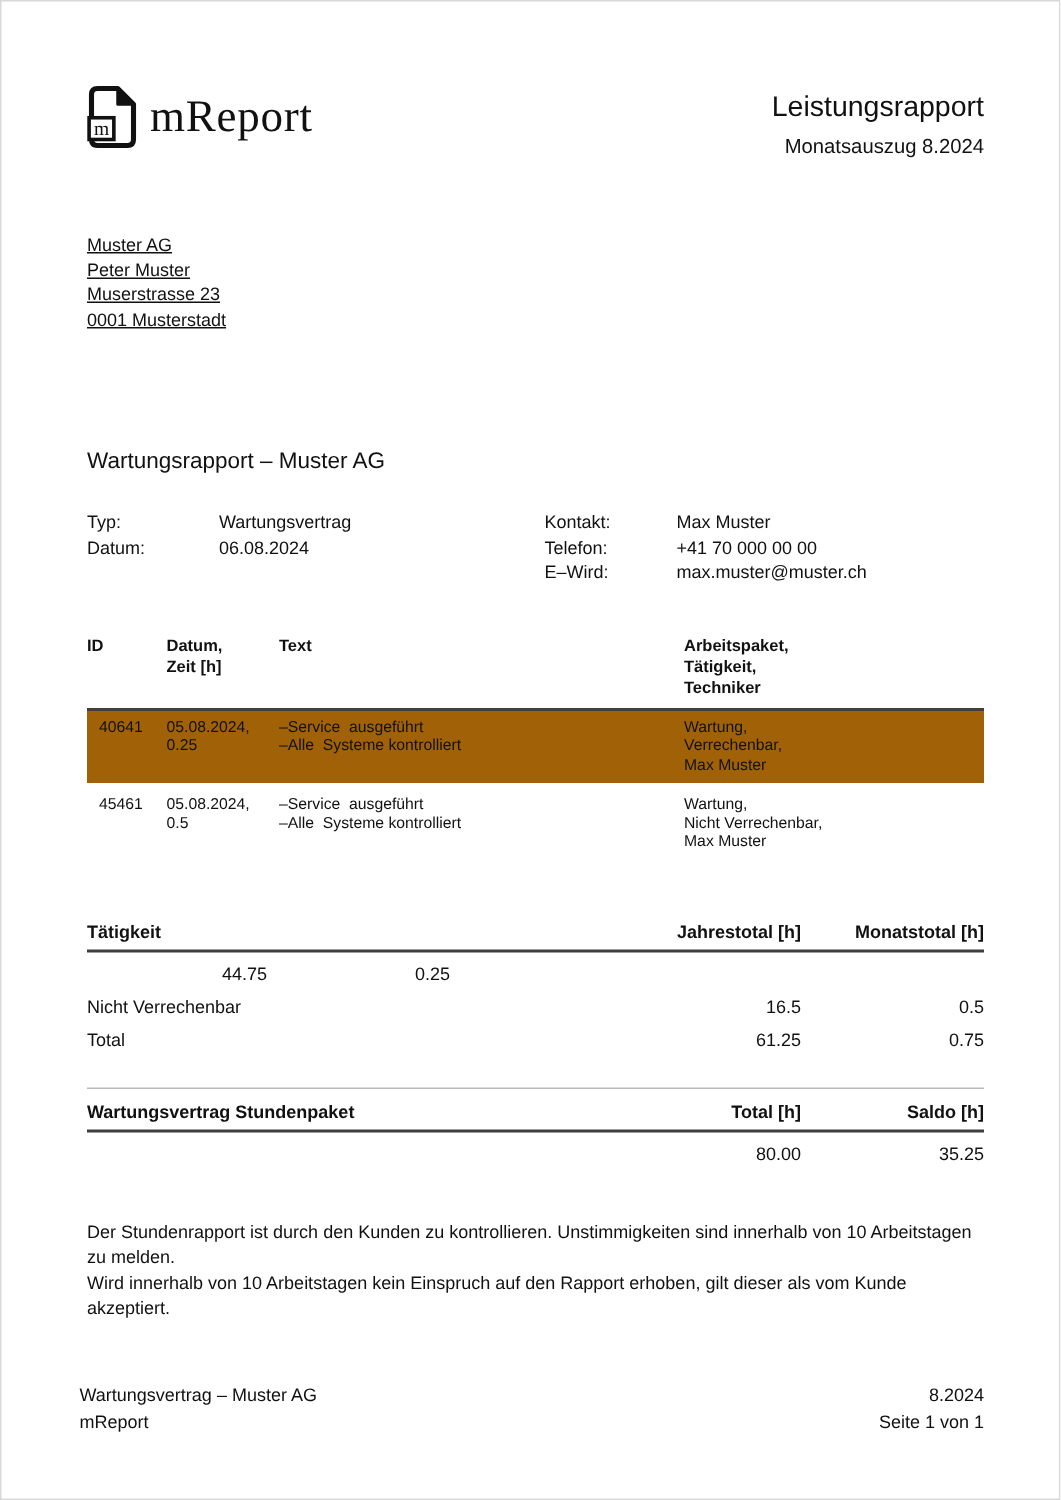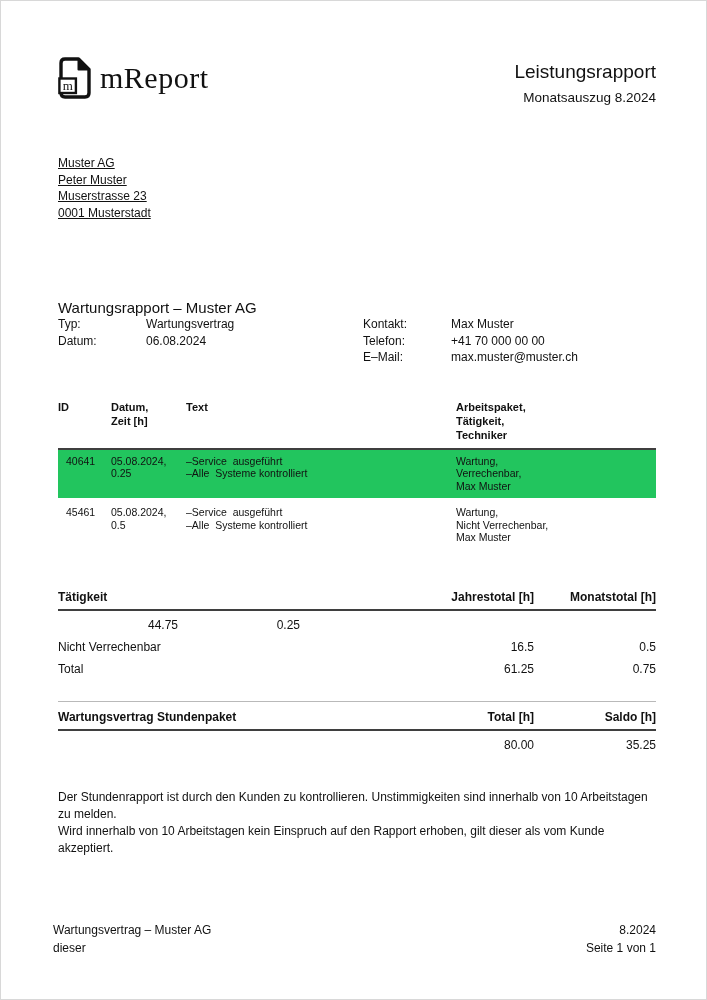--- a/index.html
+++ b/index.html
@@ -15,35 +15,35 @@
   .logo-icon svg{width:34px;height:42px;display:block;}
   .logo-text{font-family:"Liberation Serif",serif;font-size:30px;letter-spacing:.5px;}
   .doc-head{text-align:right;padding-top:4px;}
   .doc-title{font-size:19px;}
   .doc-sub{font-size:13.5px;margin-top:7px;}
   
   .recipient{margin-top:50px;font-size:12px;line-height:16.5px;white-space:pre-line;text-decoration:underline;}
   
   .report-title{margin:78px 0 0 0;font-size:15px;font-weight:normal;}
   
-  .meta{display:flex;font-size:12px;line-height:16.5px;}
+  .meta{display:flex;margin-top:24px;font-size:12px;line-height:16.5px;}
   .meta-col-left{width:305px;}
   .meta-col-right{flex:1;}
   .meta-row{display:flex;}
   .meta-label{width:88px;}
   
   .entries{margin-top:34px;}
   .entries-header{display:flex;font-weight:bold;font-size:11px;line-height:14px;
     padding-bottom:6px;border-bottom:2px solid #3f3f3f;}
   .eh-id{width:53px;}
   .eh-datum{width:75px;white-space:pre-line;}
   .eh-text{width:270px;}
   .eh-arb{flex:1;white-space:pre-line;}
   .entry-row{display:flex;font-size:10.5px;line-height:12.5px;padding:5px 0 6px 8px;box-sizing:border-box;}
-  .entry-row.alt{background:#22c55e;}
+  .entry-row.alt{background:#a16207;}
   .entry-row + .entry-row{margin-top:3px;}
   .ec-id{width:45px;}
   .ec-datum{width:75px;white-space:pre-line;}
   .ec-text{width:270px;white-space:pre-wrap;}
   .ec-arb{flex:1;white-space:pre-line;}
   
   .summary{margin-top:40px;font-size:12px;}
   .sum-header{display:flex;font-weight:bold;padding-bottom:5px;border-bottom:2px solid #3f3f3f;}
   .sum-row{display:flex;padding-top:7px;line-height:15px;}
   .col-name{flex:1;}
@@ -105,21 +105,21 @@
     <div class="meta-col-right">
       <div class="meta-row">
         <span class="meta-label">Kontakt:</span>
         <span class="meta-value">Max Muster</span>
       </div>
       <div class="meta-row">
         <span class="meta-label">Telefon:</span>
         <span class="meta-value">+41 70 000 00 00</span>
       </div>
       <div class="meta-row">
-        <span class="meta-label">E–Mail:</span>
+        <span class="meta-label">E–Wird:</span>
         <span class="meta-value">max.muster@muster.ch</span>
       </div>
     </div>
   </div>
 
   <div class="entries">
     <div class="entries-header">
       <div class="eh-id">ID</div>
       <div class="eh-datum">Datum,
 Zeit [h]</div>
@@ -183,18 +183,18 @@
       <div class="col-num1">80.00</div>
       <div class="col-num2">35.25</div>
     </div>
   </div>
 
   <div class="disclaimer">Der Stundenrapport ist durch den Kunden zu kontrollieren.  Unstimmigkeiten sind innerhalb von 10 Arbeitstagen zu melden.
 Wird  innerhalb von 10 Arbeitstagen kein Einspruch auf den Rapport erhoben, gilt dieser als vom Kunde akzeptiert.</div>
 
   <div class="footer">
     <div class="footer-left">Wartungsvertrag – Muster AG
-dieser</div>
+mReport</div>
     <div class="footer-right">8.2024
 Seite 1 von 1</div>
   </div>
 
 </div>
 
 </body></html>

